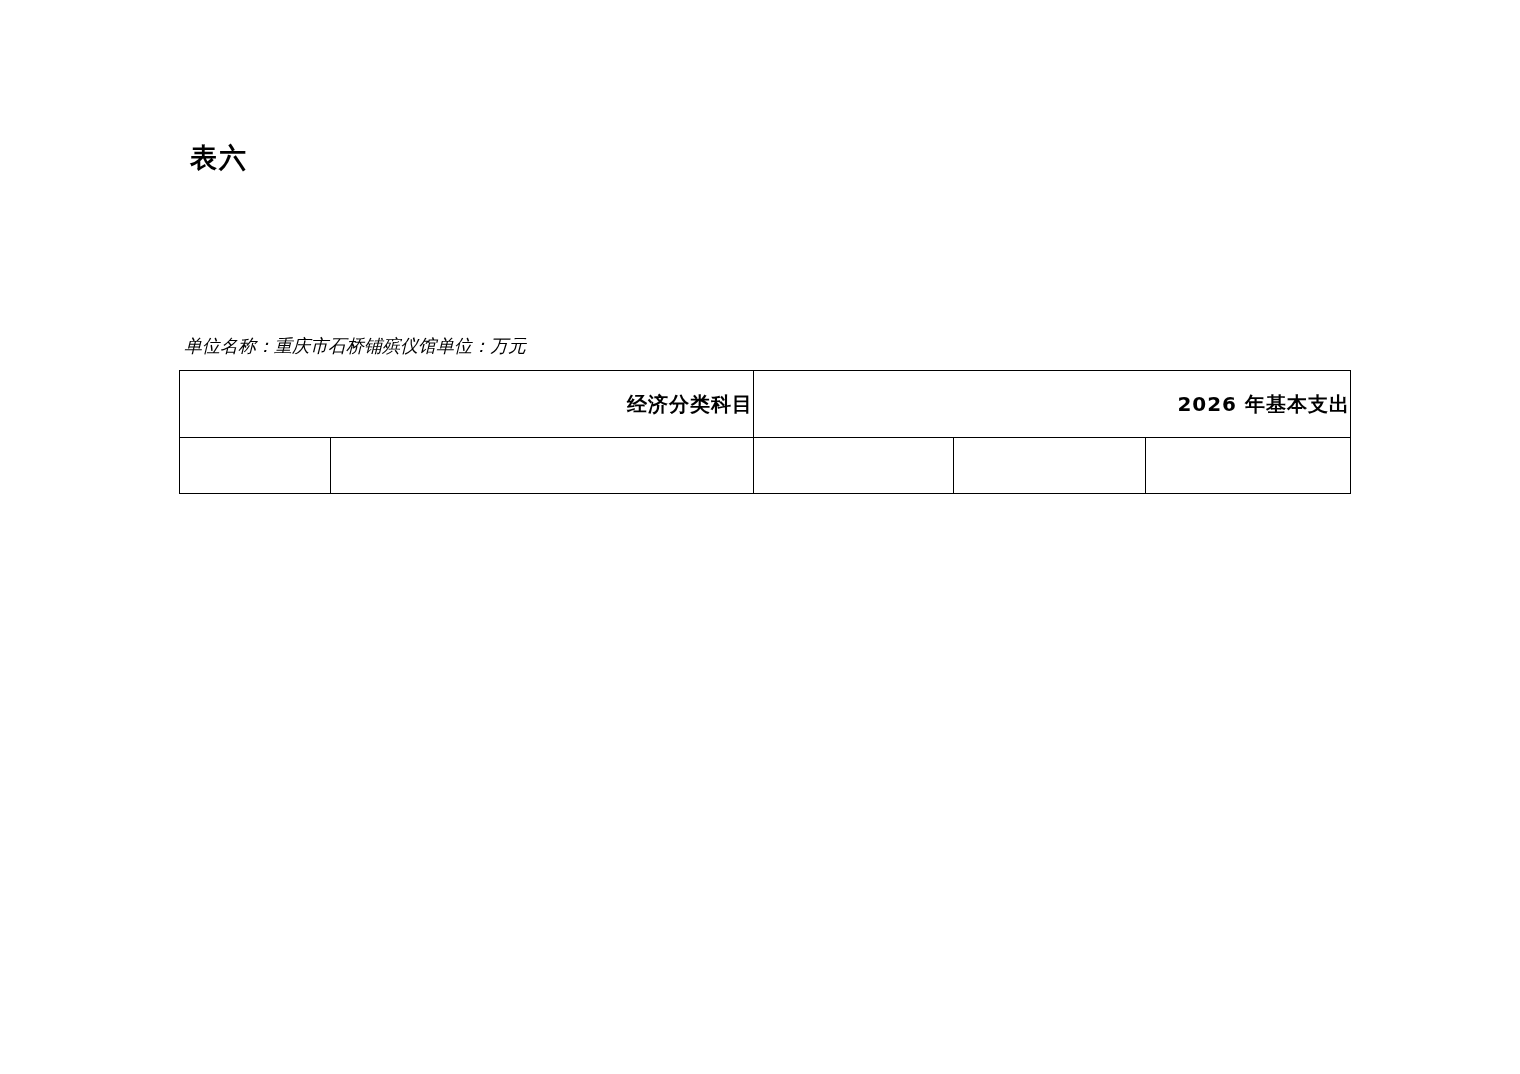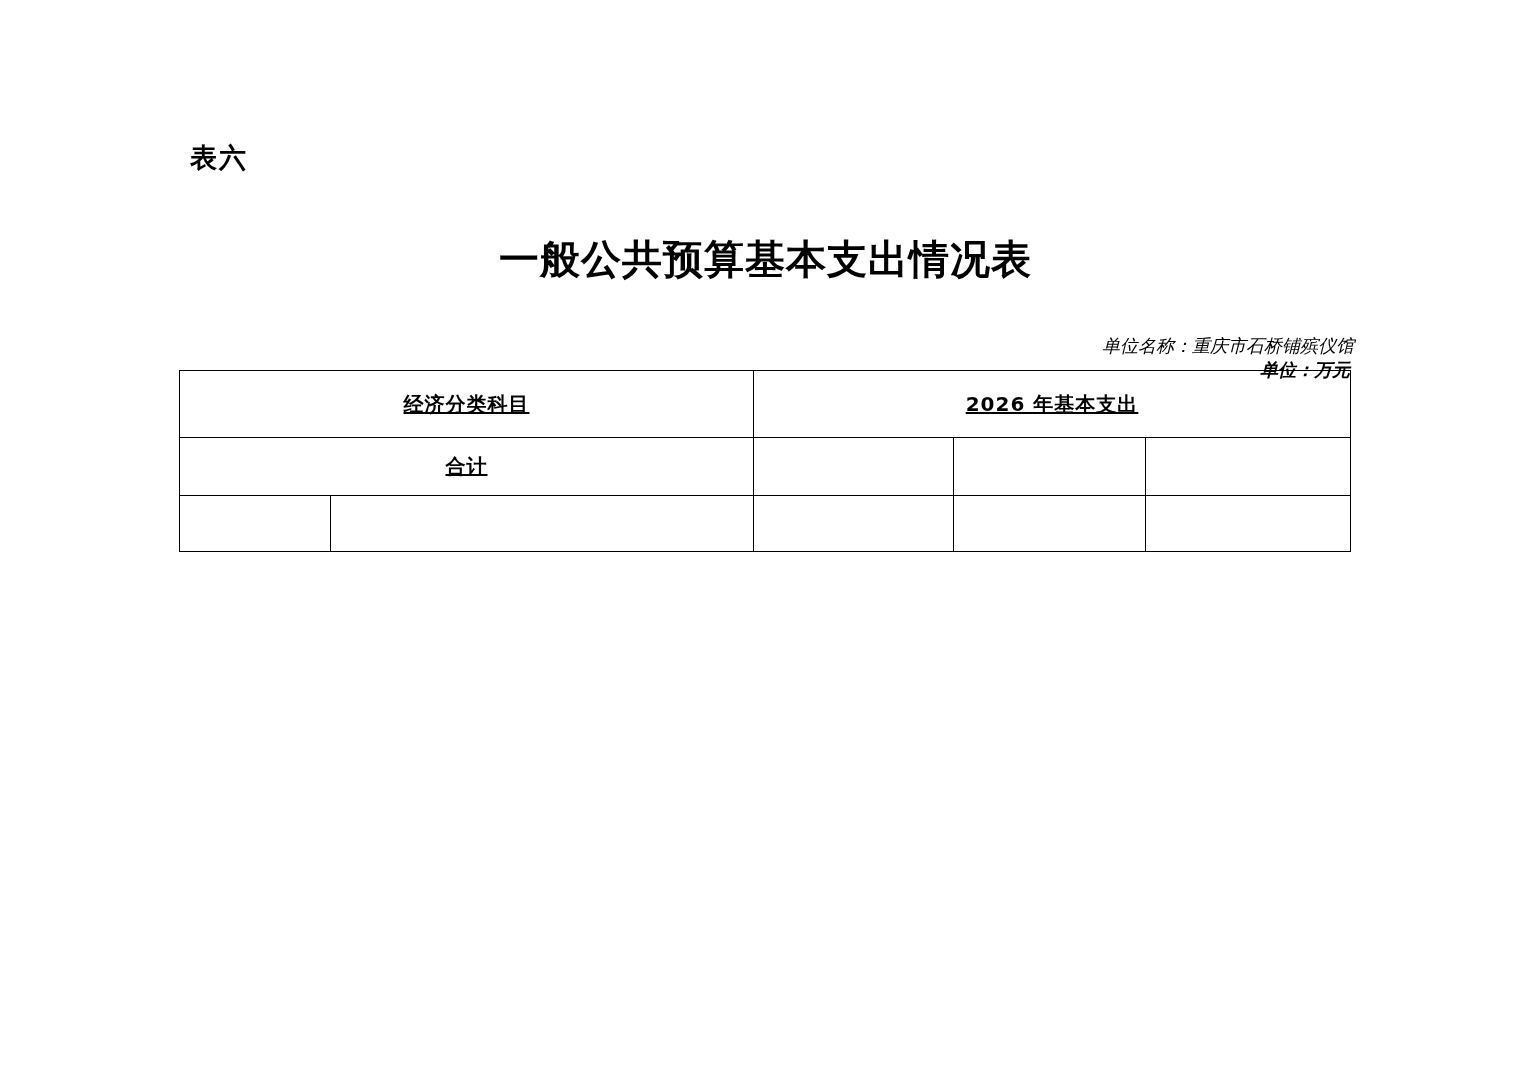--- a/index.html
+++ b/index.html
@@ -35,51 +35,49 @@
     width: 1171px;
     text-align: center;
     font-family: "DejaVu Serif", serif;
     font-weight: bold;
     font-size: 40px;
     letter-spacing: 1px;
     white-space: nowrap;
   }
   .meta-row {
     position: absolute;
-    left: 184px;
+    left: 172px;
     top: 334px;
     width: 1170px;
     display: flex;
-    justify-content: flex-end;
+    justify-content: flex-start;
     align-items: flex-end;
     font-family: "DejaVu Serif", serif;
     font-style: italic;
     font-size: 18px;
-    flex-direction: column;
   }
   .meta-left { padding-left: 12px; }
-  .meta-right { padding-right: 4px; font-weight: bold; }
+  .meta-right { padding-right: 4px; }
   table.budget-table {
     position: absolute;
     left: 179px;
     top: 370px;
     width: 1171px;
     border-collapse: collapse;
     table-layout: fixed;
   }
   table.budget-table td {
     border: 1.5px solid var(--border);
-    text-align: center;
+    text-align: right;
     vertical-align: middle;
     font-family: "DejaVu Sans", sans-serif;
     font-weight: bold;
     font-size: 20px;
     letter-spacing: 1px;
     overflow: hidden;
-    text-decoration: underline;
   }
   tr.row-h1 td { height: 67px; }
   tr.row-h2 td { height: 57px; }
   tr.row-total td { height: 58px; }
   tr.row-empty td { height: 56px; }
   .note {
     position: absolute;
     left: 190px;
     top: 615px;
     font-family: "DejaVu Serif", serif;
@@ -97,46 +95,39 @@
     font-size: 24px;
   }
 </style>
 </head>
 <body>
 
 <div class="page">
 
   <div class="table-label">表六</div>
 
-  <div class="doc-title">一般公共预算基本支出情况表</div>
 
   <div class="meta-row">
     <span class="meta-left">单位名称：重庆市石桥铺殡仪馆</span>
     <span class="meta-right">单位：万元</span>
   </div>
 
   <table class="budget-table">
     <colgroup>
       <col style="width:151px">
       <col style="width:423px">
       <col style="width:200px">
       <col style="width:192px">
       <col style="width:205px">
     </colgroup>
     <tbody>
       <tr class="row-h1">
         <td colspan="2">经济分类科目</td>
         <td colspan="3">2026 年基本支出</td>
       </tr>
-      <tr class="row-total">
-        <td colspan="2">合计</td>
-        <td></td>
-        <td></td>
-        <td></td>
-      </tr>
       <tr class="row-empty">
         <td></td>
         <td></td>
         <td></td>
         <td></td>
         <td></td>
       </tr>
     </tbody>
   </table>
 

